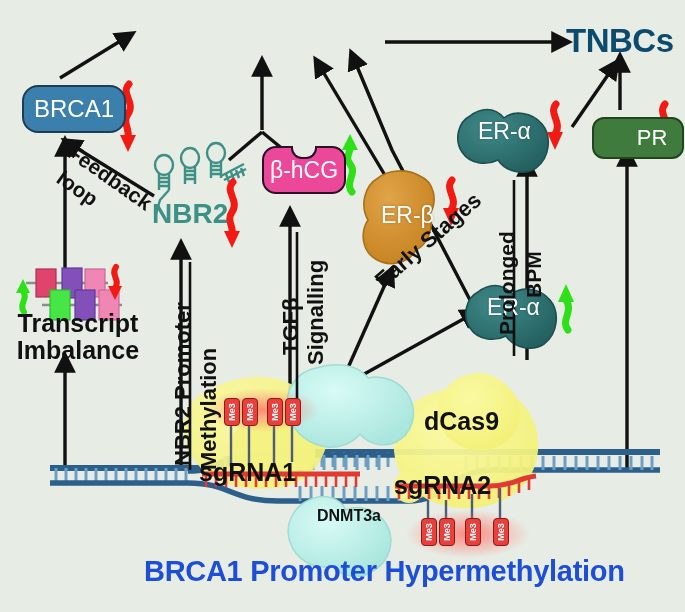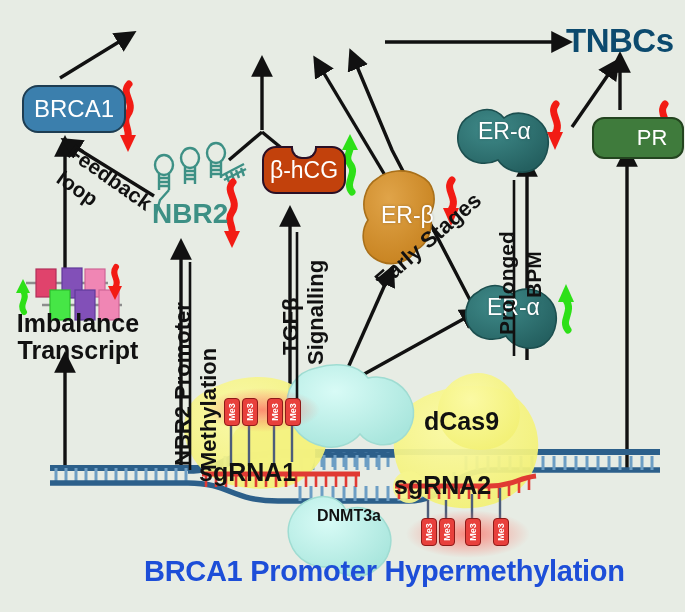--- a/index.html
+++ b/index.html
@@ -31,21 +31,21 @@
   .capsule{
     position:absolute;display:flex;align-items:center;justify-content:center;
     color:#fff;font-weight:normal;
   }
   .cap-brca1{
     left:22px;top:85px;width:100px;height:44px;border-radius:16px;
     background:#3b7fad;border:2.5px solid #1e3d52;font-size:24px;
   }
   .cap-bhcg{
     left:262px;top:146px;width:80px;height:44px;
-    background:#c2410c;border:2.5px solid #2a0f25;font-size:23px;
+    background:#ec4899;border:2.5px solid #2a0f25;font-size:23px;
     border-radius:14px;
   }
   .cap-bhcg::before{
     content:"";position:absolute;left:50%;top:-2px;transform:translateX(-50%);
     width:22px;height:11px;background:#e7ece4;border-radius:0 0 11px 11px;
     border:2.5px solid #2a0f25;border-top:none;
   }
   .cap-pr{
     left:592px;top:117px;width:60px;height:38px;border-radius:12px;
     background:#3f7b3c;border:2.5px solid #23441f;font-size:22px;padding-left:28px;
@@ -457,22 +457,22 @@
     <span>PR</span>
   </div>
 
   <div class="blobtext era1-t">ER-α</div>
   <div class="blobtext era2-t">ER-α</div>
   <div class="blobtext erb-t">ER-β</div>
 
   <div class="lab nbr2">NBR2</div>
 
   <div class="lab transcript">
+    <div>Transcript</div>
     <div>Imbalance</div>
-    <div>Transcript</div>
   </div>
 
   <div class="lab dcas9">dCas9</div>
   <div class="lab dnmt3a">DNMT3a</div>
   <div class="lab sgrna1">sgRNA1</div>
   <div class="lab sgrna2">sgRNA2</div>
 
   <div class="lab vert nbr2prom">NBR2 Promoter</div>
   <div class="lab vert methyl">Methylation</div>
   <div class="lab vert tgfb">TGFβ</div>

